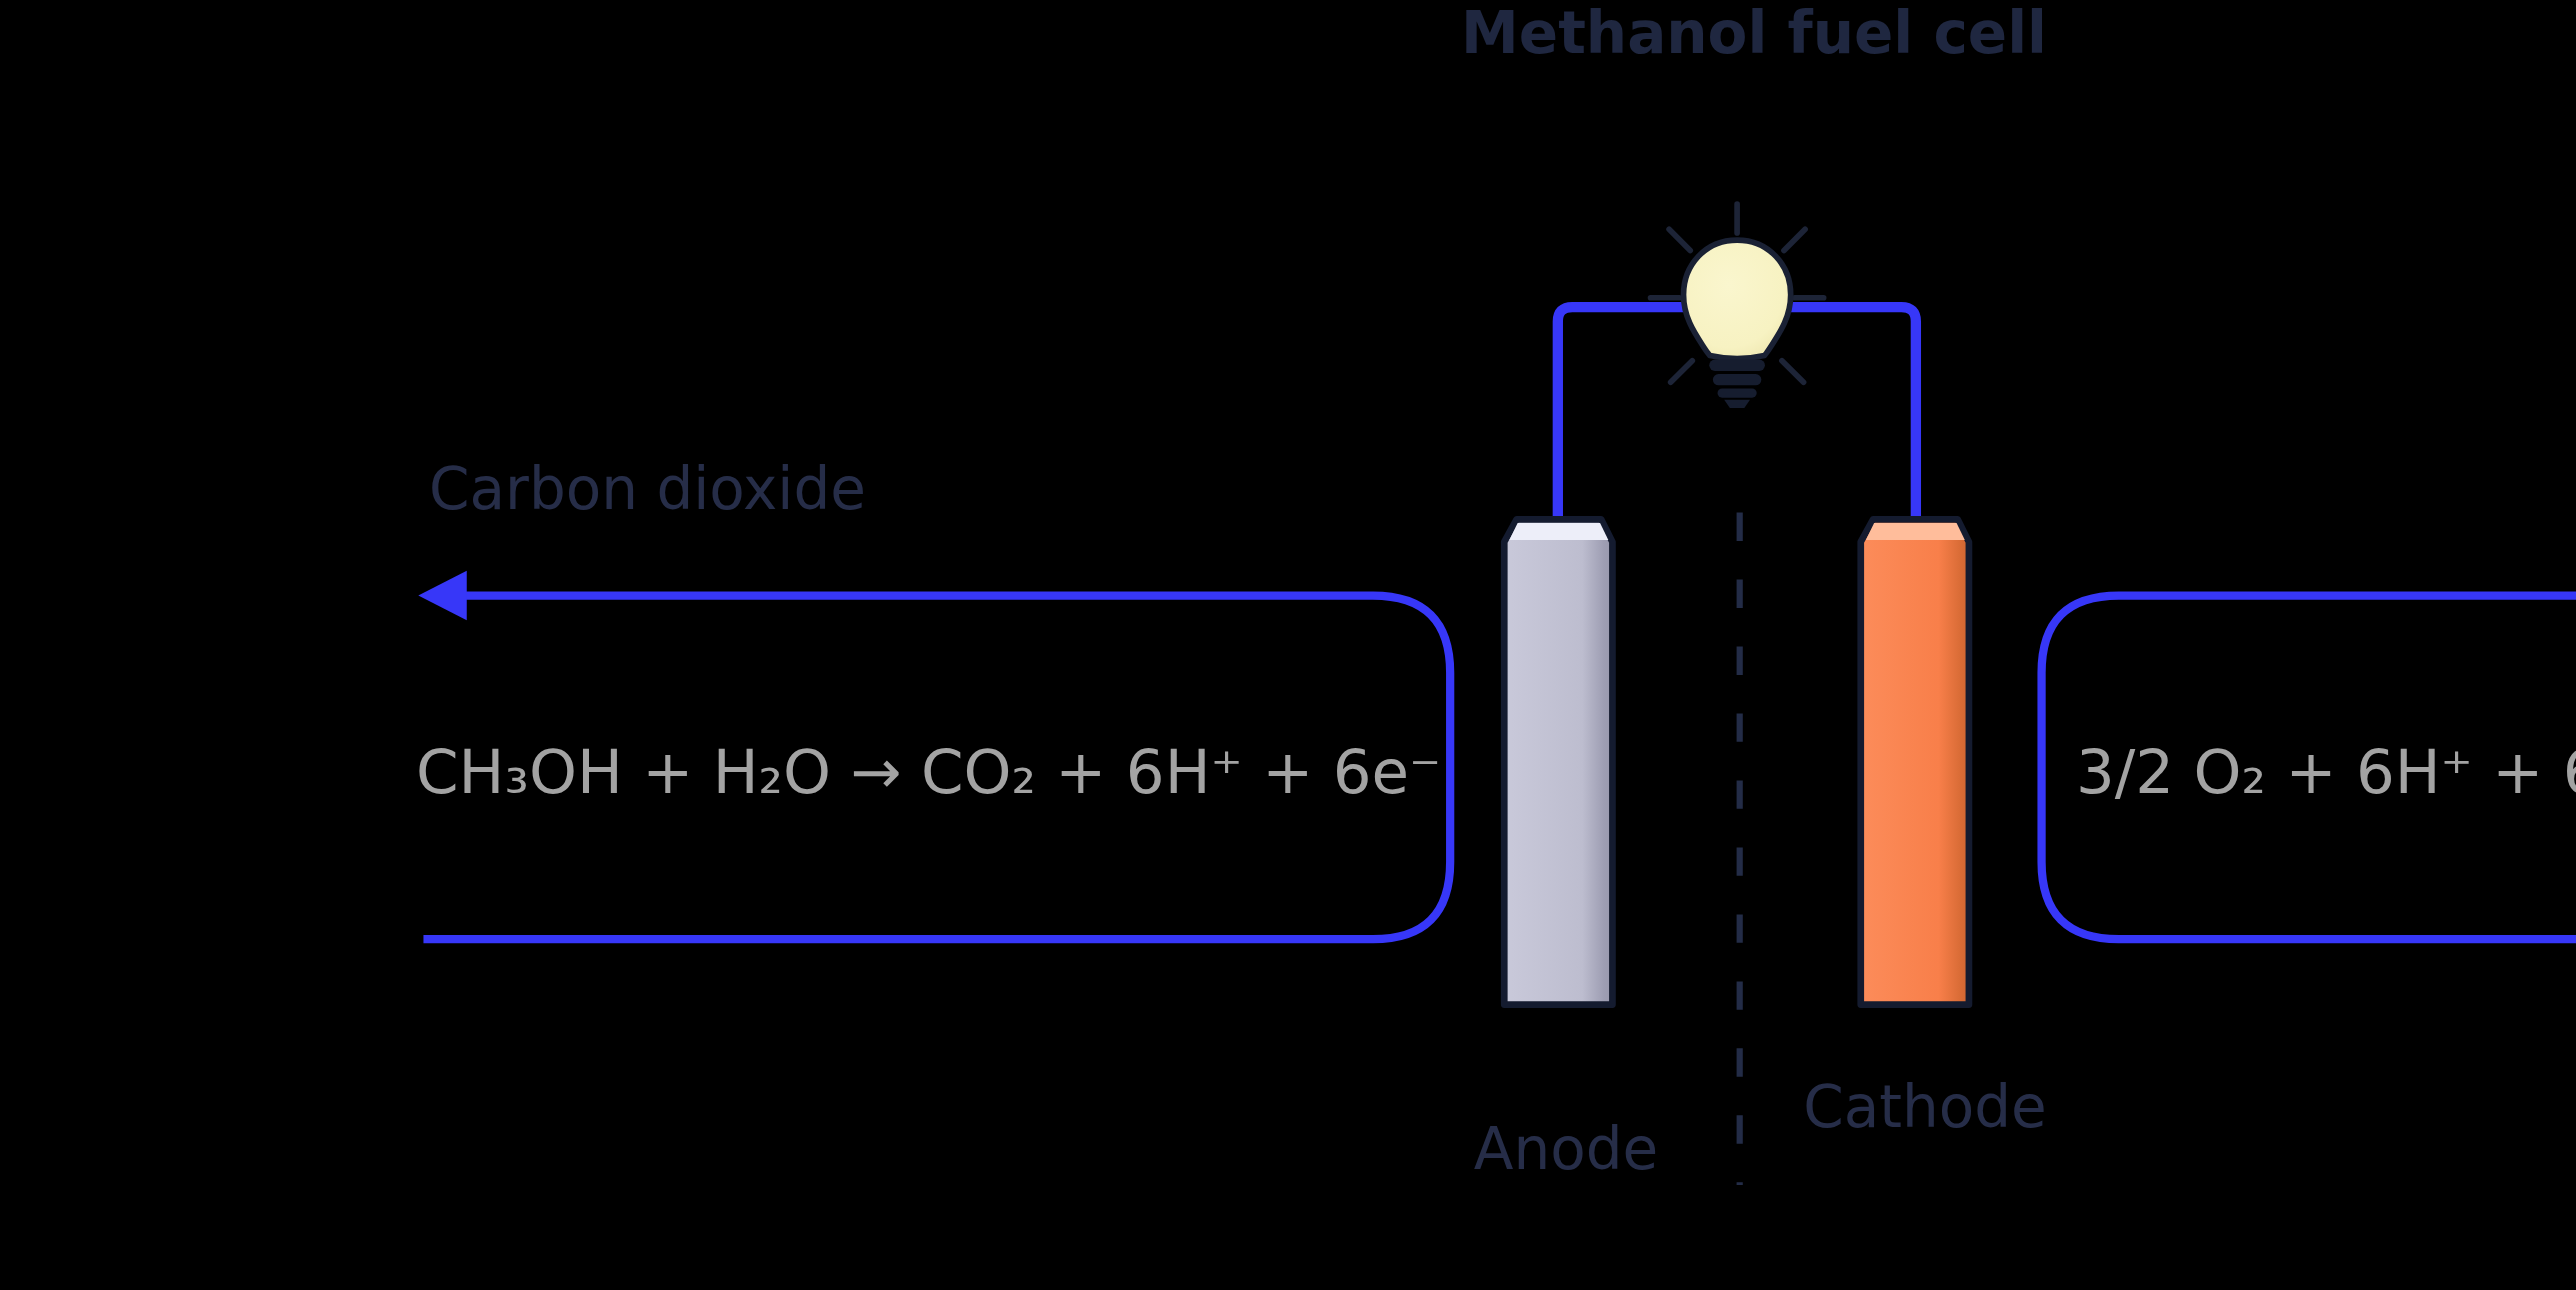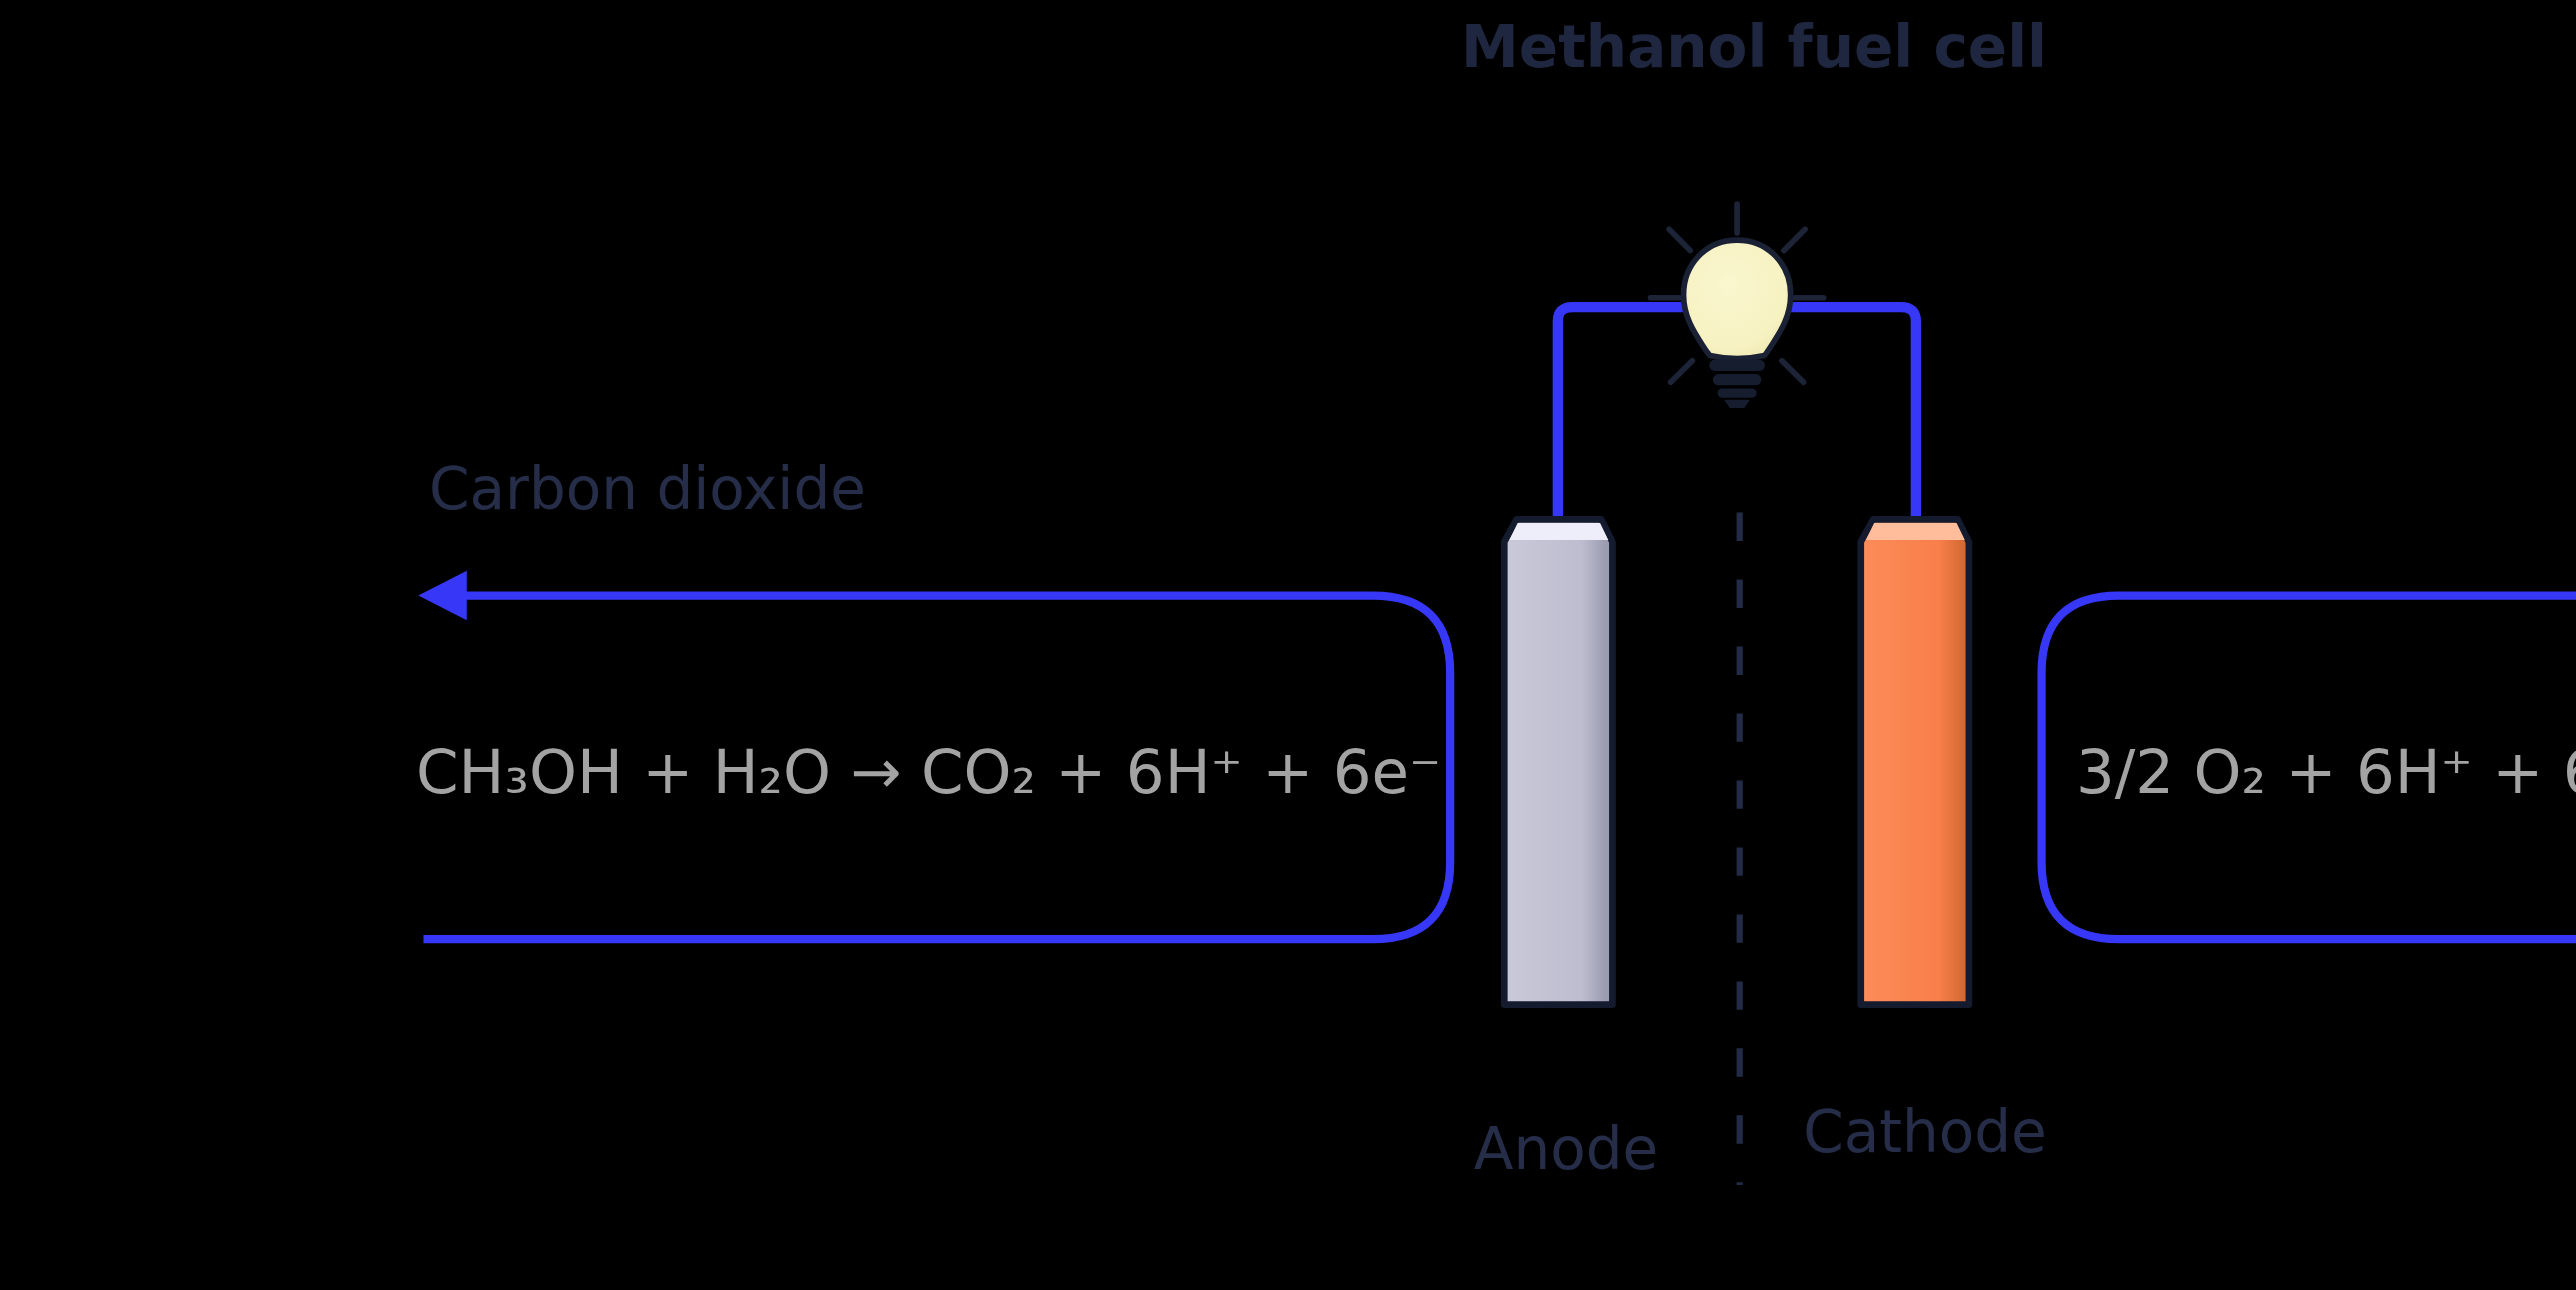--- a/index.html
+++ b/index.html
@@ -93,27 +93,27 @@
       <path d="M 2944 1008 L 3108 1008 L 3130 1052 L 3130 1950 L 2920 1950 L 2920 1052 Z" fill="url(#anodeGrad)" stroke="#141b2f" stroke-width="13" stroke-linejoin="round"></path>
       <path d="M 2946 1015 L 3106 1015 L 3122 1048 L 2930 1048 Z" fill="#edeef9"></path>
     </g>
 
     <g>
       <path d="M 3636 1008 L 3800 1008 L 3822 1052 L 3822 1950 L 3612 1950 L 3612 1052 Z" fill="url(#cathodeGrad)" stroke="#141b2f" stroke-width="13" stroke-linejoin="round"></path>
       <path d="M 3638 1015 L 3798 1015 L 3814 1048 L 3622 1048 Z" fill="#ffbd9b"></path>
     </g>
   </svg>
 
-  <div class="txt title" style="left:1754px; top:14px;text-align:center;">Methanol fuel cell</div>
+  <div class="txt title" style="left:1754px; top:0;text-align:center;">Methanol fuel cell</div>
 
   <div class="txt" style="left:429px; top:456px;text-align:center;">Carbon dioxide</div>
 
   <div class="txt eq" style="left:416px; top:737px;">CH₃OH + H₂O → CO₂ + 6H⁺ + 6e⁻</div>
 
 
   <div class="txt eq" style="left:2076px; top:737px;">3/2 O₂ + 6H⁺ + 6e⁻ → 3H₂O</div>
 
   <div class="txt center-align" style="left:1566px; top:1116px;">Anode</div>
 
-  <div class="txt center-align" style="left:1925px; top:1074px;margin-top:25px;">Cathode</div>
+  <div class="txt center-align" style="left:1925px; top:1074px;">Cathode</div>
 
 </div>
 
 
 </body></html>

